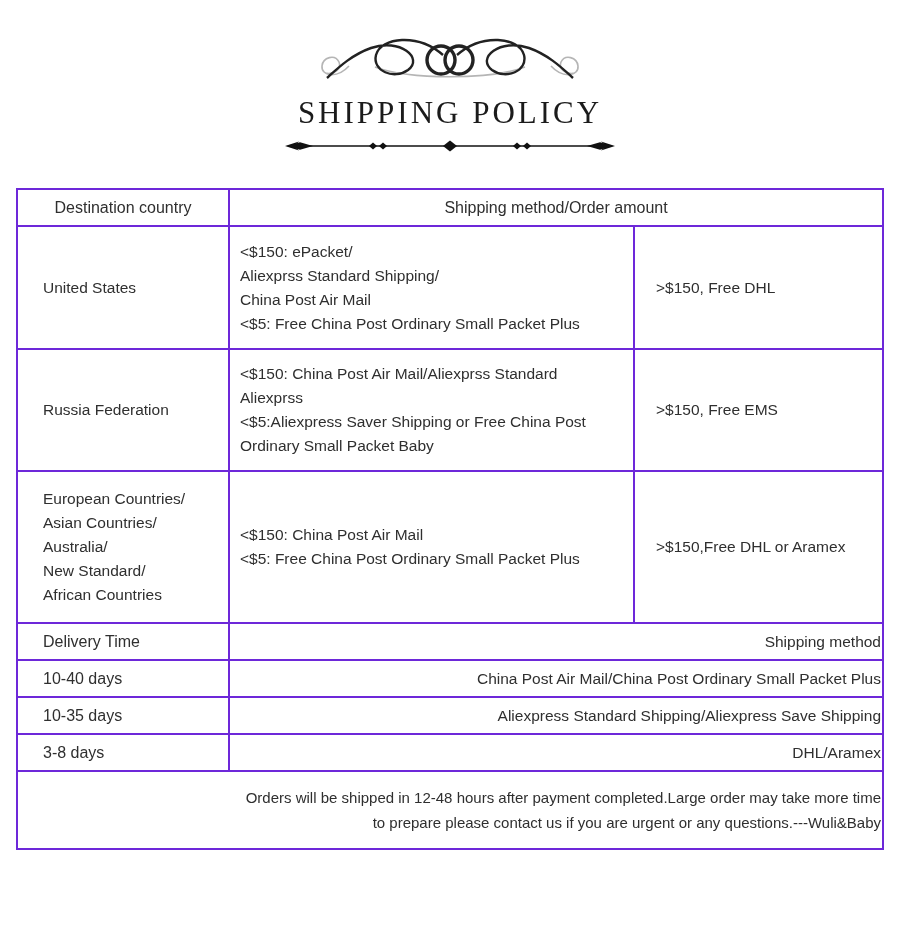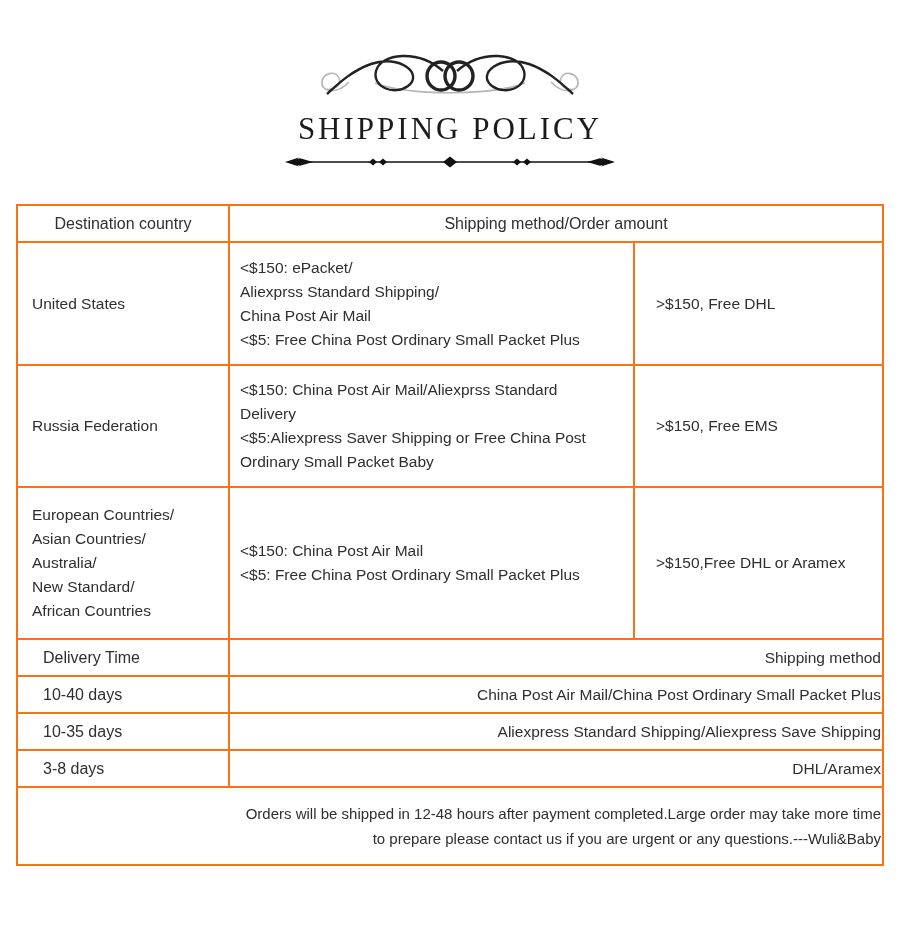--- a/index.html
+++ b/index.html
@@ -5,21 +5,21 @@
   html, body { margin: 0; padding: 0; background: #ffffff; }
   .page {
     position: relative;
     width: 900px;
     height: 933px;
     background: #ffffff;
     font-family: "Liberation Sans", sans-serif;
     color: #2f2f2f;
     overflow: hidden;
   }
-  .header { text-align: center; padding-top: 49px; }
+  .header { text-align: center; padding-top: 33px; }
   .ornament { display: block; margin: 0 auto; }
   .page-title {
     margin: 4px 0 8px 0;
     font-family: "Liberation Serif", "DejaVu Serif", serif;
     font-weight: 400;
     font-size: 31px;
     line-height: 36px;
     letter-spacing: 3px;
     color: #1b1b1b;
   }
@@ -27,28 +27,28 @@
 
   table.policy {
     border-collapse: collapse;
     table-layout: fixed;
     width: 866px;
     margin: 35px auto 0 auto;
     font-size: 15.5px;
     color: #2f2f2f;
   }
   table.policy td {
-    border: 2px solid #f97316;
+    border: 2px solid #6d28d9;
     vertical-align: middle;
     overflow: hidden;
   }
   .ln { line-height: 24px; white-space: nowrap; }
 
   tr.head-row td { height: 33px; text-align: center; font-size: 16px; }
-  td.country-cell { padding-left: 14px; }
+  td.country-cell { padding-left: 25px; }
   td.method-cell { padding-left: 10px; }
   td.amount-cell { padding-left: 21px; }
   tr.row-us td { height: 119px; }
   tr.row-ru td { height: 118px; }
   tr.row-eu td { height: 148px; }
 
   tr.delivery-head td, tr.delivery-row td { height: 33px; }
   td.time-cell { padding-left: 25px; font-size: 16px; margin-left: 40px; }
   td.center-cell { text-align: right; }
   tr.delivery-head td.center-cell { font-size: 15.5px; }
@@ -113,21 +113,21 @@
         <div class="ln">&gt;$150, Free DHL</div>
       </td>
     </tr>
 
     <tr class="row-ru">
       <td class="country-cell">
         <div class="ln">Russia Federation</div>
       </td>
       <td class="method-cell">
         <div class="ln">&lt;$150: China Post Air Mail/Aliexprss Standard</div>
-        <div class="ln">Delivery</div>
+        <div class="ln">Aliexprss</div>
         <div class="ln">&lt;$5:Aliexpress Saver Shipping or Free China Post</div>
         <div class="ln">Ordinary Small Packet Baby</div>
       </td>
       <td class="amount-cell">
         <div class="ln">&gt;$150, Free EMS</div>
       </td>
     </tr>
 
     <tr class="row-eu">
       <td class="country-cell">

